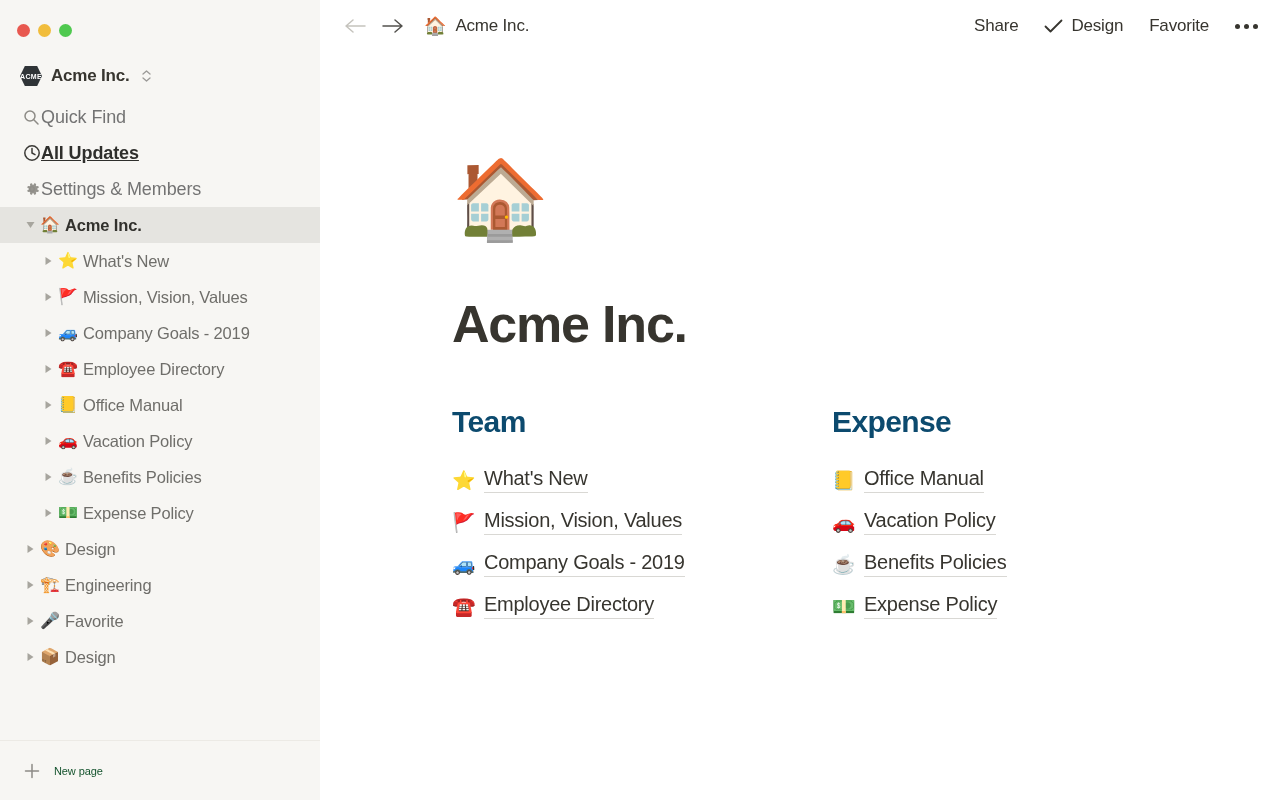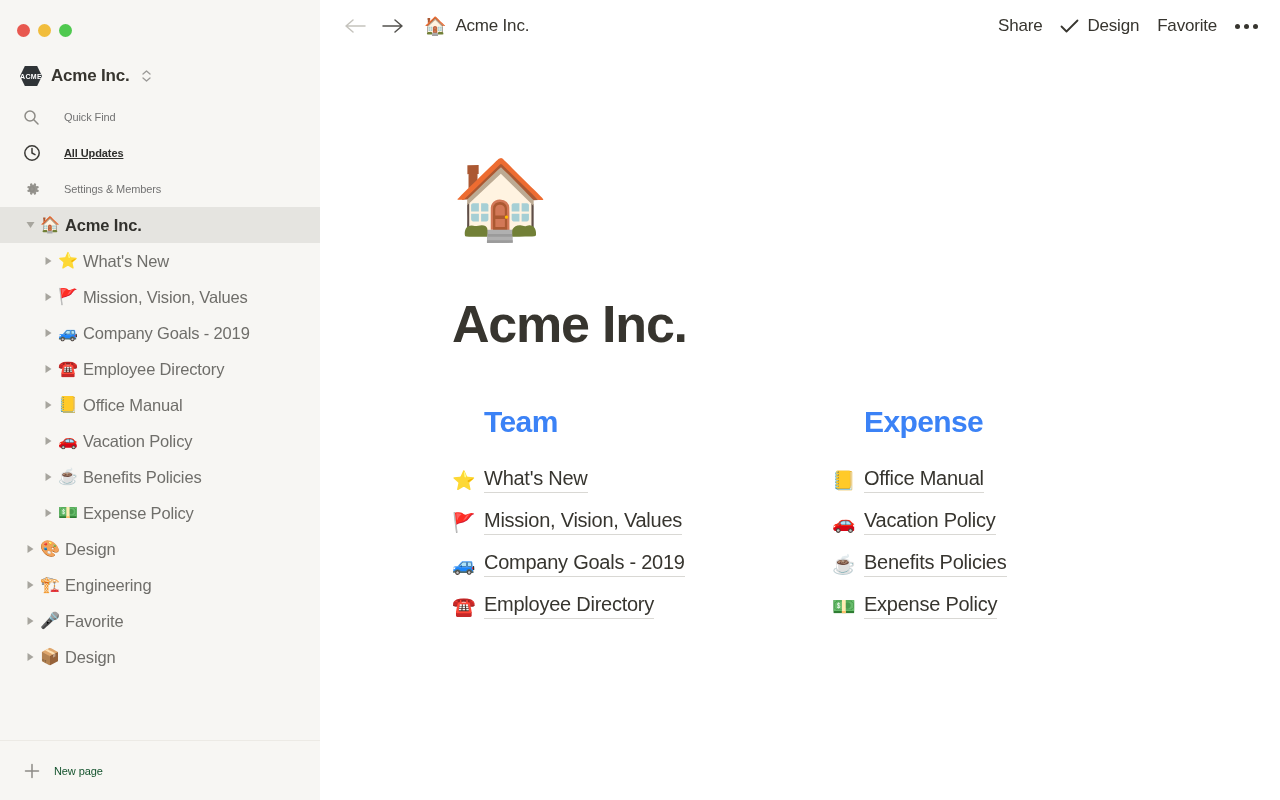--- a/index.html
+++ b/index.html
@@ -87,25 +87,25 @@
     flex-direction: column;
     gap: 2px;
     margin-left: 3px;
     color: #9b9a97;
   }
   .ws-chevrons svg { display: block; }
 
   .nav-item {
     display: flex;
     align-items: center;
-    gap: 23px;
+    gap: 0;
     height: 36px;
     padding: 0 14px 0 22px;
     cursor: pointer;
-    font-size: 11px;
+    font-size: 18px;
     text-align: center;
   }
   .nav-item .nav-ico {
     width: 19px;
     height: 19px;
     flex: 0 0 19px;
     display: flex;
     align-items: center;
     justify-content: center;
     color: #8d8b86;
@@ -219,21 +219,21 @@
   .breadcrumb .bc-text {
     font-size: 17px;
     color: #37352f;
     letter-spacing: -0.2px;
   }
 
   .top-actions {
     margin-left: auto;
     display: flex;
     align-items: center;
-    gap: 18px;
+    gap: 26px;
   }
   .top-action {
     font-size: 17px;
     color: #37352f;
     cursor: pointer;
     letter-spacing: -0.2px;
     display: flex;
     align-items: center;
     gap: 8px;
   }
@@ -265,24 +265,23 @@
   }
 
   .columns {
     display: flex;
     margin-top: 52px;
   }
   .col { width: 380px; }
   .col-title {
     font-size: 30px;
     font-weight: bold;
-    color: #3b82f6;
+    color: #0c4a6e;
     letter-spacing: -0.6px;
     margin-bottom: 20px;
-    margin-left: 32px;
   }
   .link-row {
     display: flex;
     align-items: center;
     height: 42px;
     cursor: pointer;
   }
   .link-emoji {
     font-size: 19px;
     width: 32px;

